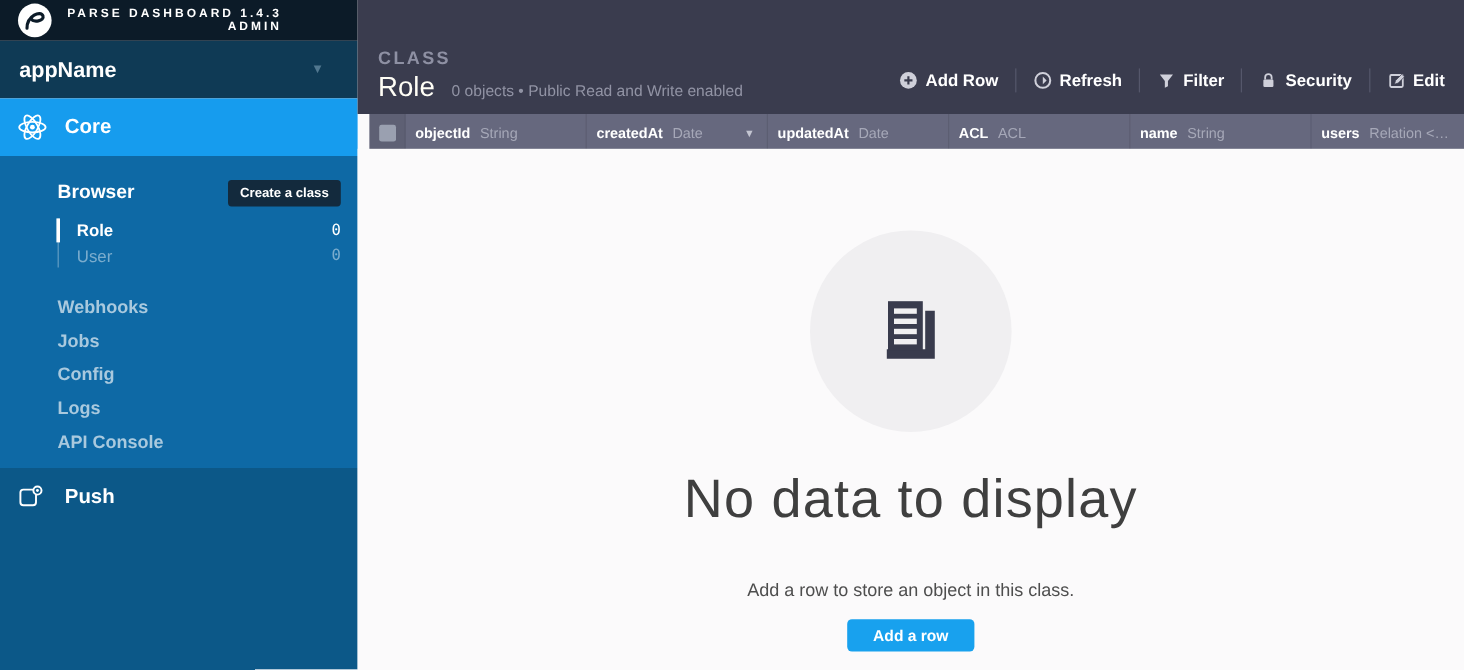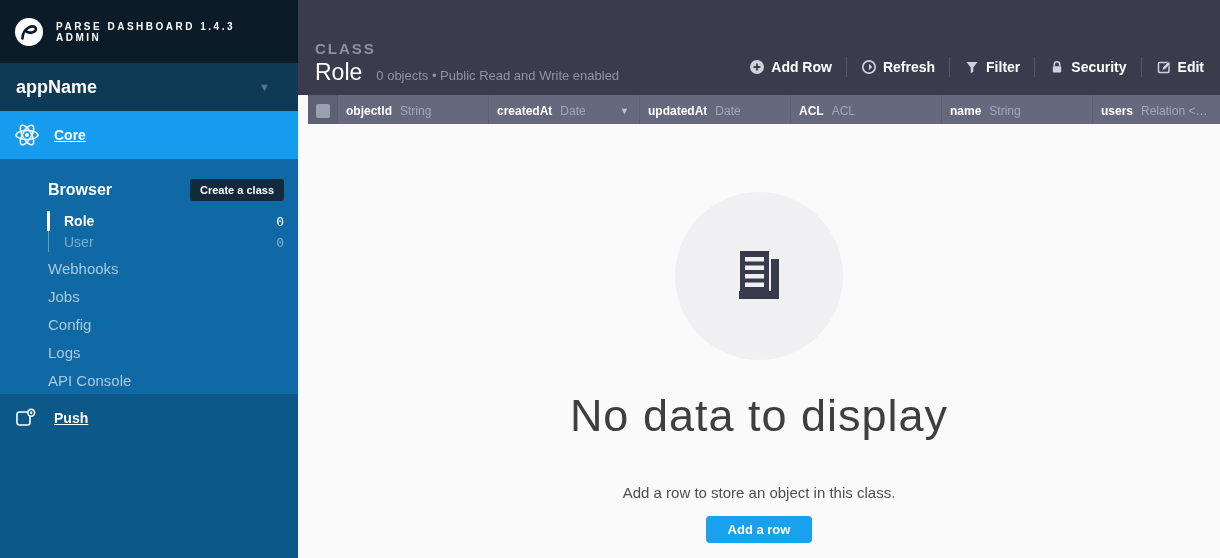--- a/index.html
+++ b/index.html
@@ -10,37 +10,37 @@
     overflow: hidden;
     background: #fbfafb;
   }
 
   
   .sidebar {
     position: absolute; left: 0; top: 0; width: 298px; height: 558px;
     display: flex; flex-direction: column;
   }
   .brand {
-    height: 63px; background: #0c1b28; display: flex; align-items: center;
-    padding: 0 0 0 14px; flex: 0 0 auto;
+    height: 34px; background: #0c1b28; display: flex; align-items: center;
+    padding: 0 0 0 14px; flex: 0 0 auto; text-align: right;
   }
   .brand-logo { width: 30px; height: 30px; margin-right: 12px; flex: 0 0 auto; }
   .brand-text { color: #ffffff; font-size: 10px; font-weight: bold; letter-spacing: 2.5px; line-height: 11px; }
   .app-bar {
     height: 48px; background: #0f3a55; display: flex; align-items: center;
     padding: 0 28px 0 16px; flex: 0 0 auto;
   }
   .app-name { color: #ffffff; font-size: 18px; font-weight: bold; flex: 1; }
   .app-chevron { color: #51778f; font-size: 11px; }
   .section-core {
     height: 48px; background: #169cee; display: flex; align-items: center;
     padding-left: 14px; flex: 0 0 auto; cursor: pointer;
   }
   .section-core .icon { width: 26px; height: 26px; margin-right: 14px; }
-  .section-label { color: #ffffff; font-size: 14px; font-weight: bold; text-decoration: underline; }
+  .section-label { color: #ffffff; font-size: 17px; font-weight: bold; }
   .nav-body { flex: 1 1 auto; background: #0e69a5; padding-top: 20px; }
   .browser-row { display: flex; align-items: center; padding: 0 14px 0 48px; margin-bottom: 10px; gap: 39px; }
   .browser-label { color: #ffffff; font-size: 16px; font-weight: bold; flex: 1; }
   .create-class-btn {
     background: #132a3d; color: #ffffff; font-size: 11px; font-weight: bold;
     border: none; border-radius: 3px; padding: 5px 10px; cursor: pointer;
     font-family: "Liberation Sans", sans-serif;
   }
   .class-list { margin-left: 48px; border-left: 1px solid rgba(255,255,255,0.35); }
   .class-row {
@@ -48,21 +48,21 @@
     position: relative; cursor: pointer; margin: 1px 0;
   }
   .class-row.active::before {
     content: ""; position: absolute; left: -2px; top: 0; bottom: 0; width: 3px; background: #ffffff;
   }
   .class-name { font-size: 14px; flex: 1; }
   .class-count { font-size: 13px; font-family: "DejaVu Sans Mono", monospace; }
   .class-row.active .class-name { color: #ffffff; font-weight: bold; }
   .class-row.active .class-count { color: #ffffff; }
   .class-row.dim .class-name, .class-row.dim .class-count { color: rgba(255,255,255,0.45); }
-  .nav-links { margin-top: 2px; }
+  .nav-links { margin-top: 19px; font-weight: bold; }
   .nav-link {
     color: #a9c9de; font-size: 15px; padding: 6px 14px 6px 48px; height: 28px;
     display: flex; align-items: center; cursor: pointer;
   }
   .section-push {
     flex: 0 0 168px; background: #0c5888; display: flex; align-items: flex-start;
     padding: 12px 0 0 14px; cursor: pointer;
   }
   .section-push .push-inner { display: flex; align-items: center; }
   .section-push .icon { width: 24px; height: 24px; margin-right: 16px; }

